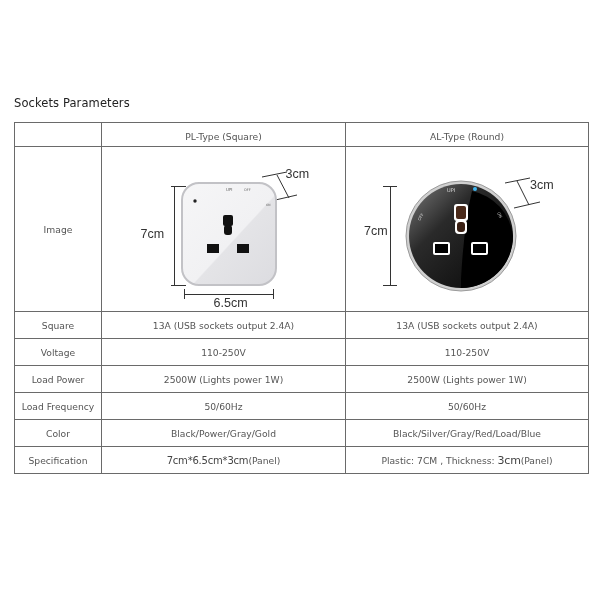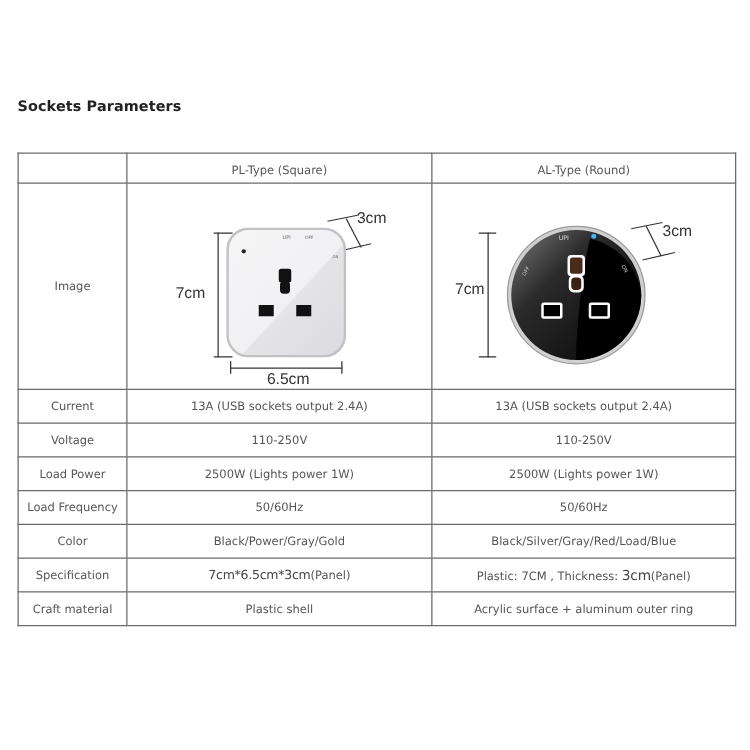--- a/index.html
+++ b/index.html
@@ -1,18 +1,18 @@
 <!DOCTYPE html>
 <html><head>
 <meta charset="utf-8">
 <style>
   html, body { margin:0; padding:0; background:#ffffff; }
   body { width:600px; height:600px; position:relative; overflow:hidden;
          font-family: "DejaVu Sans", "Liberation Sans", sans-serif; color:#555; }
-  .title { position:absolute; left:14px; top:78px; font-size:11.5px; font-weight:bold; color:#222;
+  .title { position:absolute; left:14px; top:96px; font-size:11.5px; font-weight:normal; color:#222;
            letter-spacing:0.1px; }
   table.params { position:absolute; left:14px; top:122px; width:574px; border-collapse:collapse;
                  table-layout:fixed; }
   table.params td { border:1.5px solid #6a6a6a; text-align:center; vertical-align:middle;
                     font-size:9.2px; color:#555; padding:0; white-space:nowrap; }
   col.c0 { width:87px; } col.c1 { width:244px; } col.c2 { width:243px; }
   tr.head td { height:24px; padding-top:4px; box-sizing:border-box; }
   tr.img td { height:164px; }
   tr.row td { height:26px; }
   .spec-big { font-family: "DejaVu Sans", sans-serif; font-size:10px; color:#444; letter-spacing:-0.2px; }
@@ -123,21 +123,21 @@
           <rect x="29" y="63" width="17" height="13" rx="2" fill="#fff"></rect>
           <rect x="31" y="65" width="13" height="9" fill="#000"></rect>
           <rect x="67" y="63" width="17" height="13" rx="2" fill="#fff"></rect>
           <rect x="69" y="65" width="13" height="9" fill="#000"></rect>
         </svg>
       </div>
     </td>
   </tr>
 
   <tr class="row">
-    <td>Current</td>
+    <td>Square</td>
     <td>13A (USB sockets output 2.4A)</td>
     <td>13A (USB sockets output 2.4A)</td>
   </tr>
   <tr class="row">
     <td>Voltage</td>
     <td>110-250V</td>
     <td>110-250V</td>
   </tr>
   <tr class="row">
     <td>Load Power</td>
@@ -156,19 +156,14 @@
   </tr>
   <tr class="row">
     <td>Specification</td>
     <td>
       <span class="spec-big">7cm*6.5cm*3cm</span><span class="spec-panel">(Panel)</span>
     </td>
     <td>
       <span>Plastic: 7CM , Thickness: </span><span class="spec-big" style="font-size:11px;">3cm</span><span>(Panel)</span>
     </td>
   </tr>
-  <tr class="row">
-    <td>Craft material</td>
-    <td>Plastic shell</td>
-    <td>Acrylic surface + aluminum outer ring</td>
-  </tr>
 </tbody>
   </table>
 
 </body></html>

